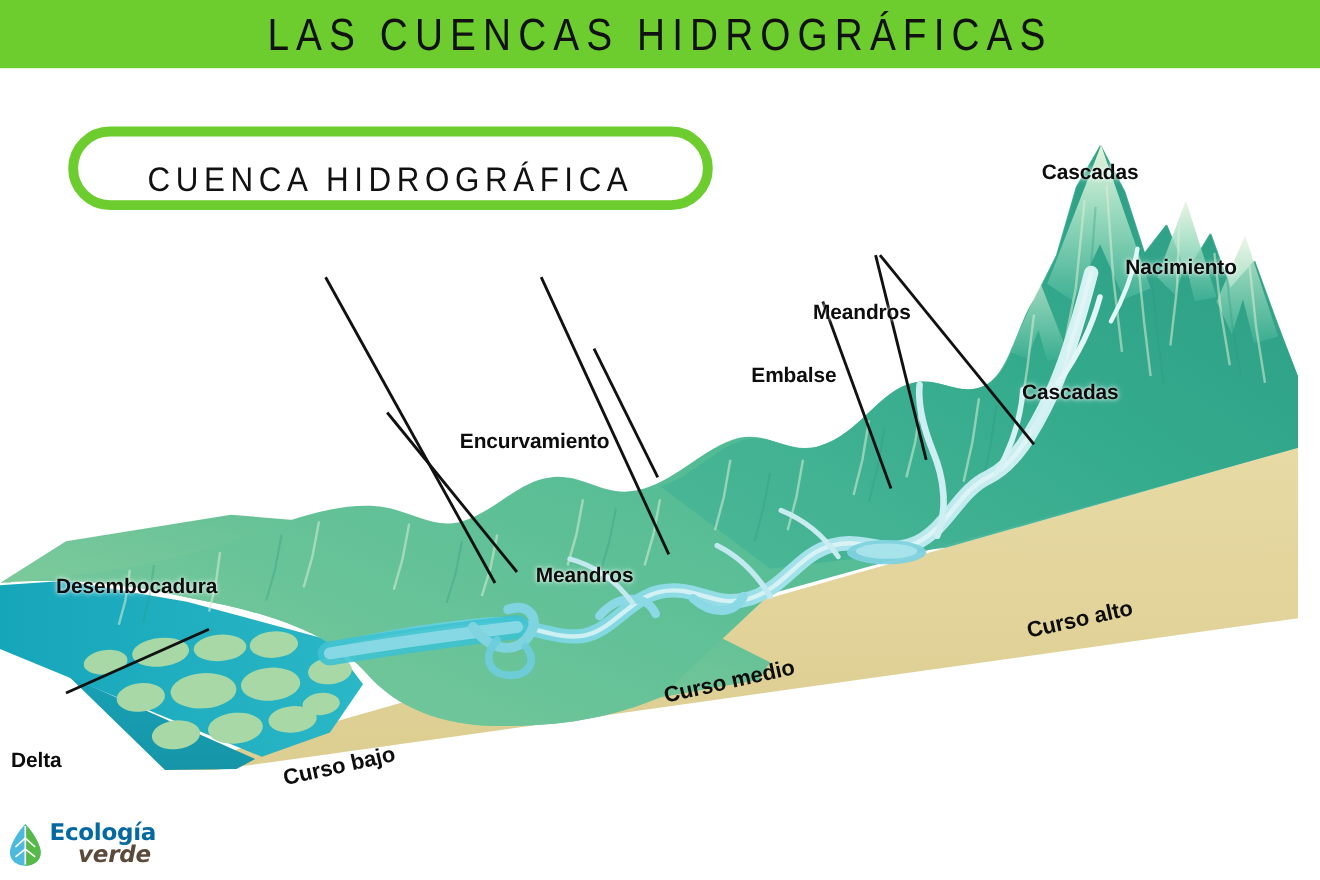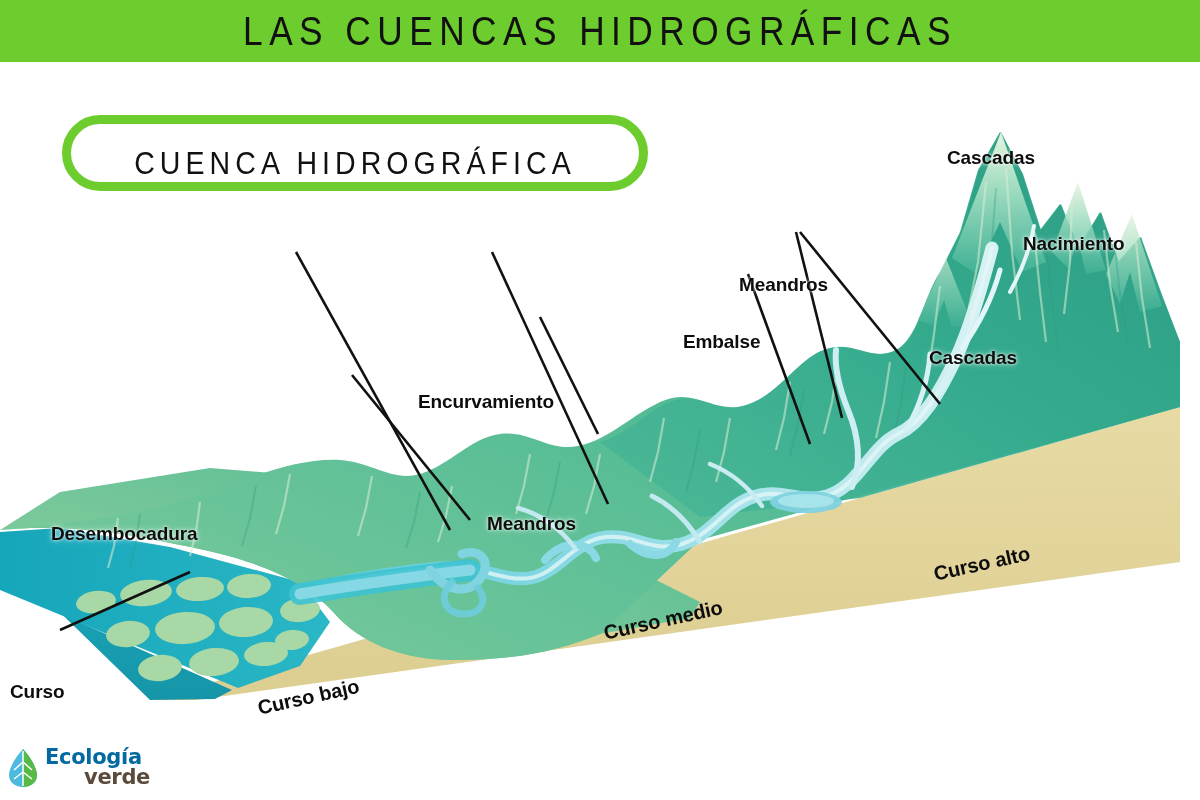--- a/index.html
+++ b/index.html
@@ -55,21 +55,21 @@
   .lbl.slope {
     font-size: 20px;
     text-shadow: none;
     transform-origin: left center;
   }
 
   
   .logo { position: absolute; left: 8px; top: 748px; display: flex; align-items: center; gap: 7px; z-index: 7; }
   .logo-text { display: flex; flex-direction: column; line-height: .93; }
   .logo-line1 { font-family: "DejaVu Sans", sans-serif; font-size: 21px; font-weight: bold; color: #0369a1; letter-spacing: -0.3px; }
-  .logo-line2 { font-family: "DejaVu Sans", sans-serif; font-size: 21px; font-weight: bold; color: #5b4a3a; letter-spacing: -0.3px; margin-left: 39px; }
+  .logo-line2 { font-family: "DejaVu Sans", sans-serif; font-size: 21px; font-weight: bold; color: #5b4a3a; letter-spacing: -0.3px; margin-left: 26px; font-style: italic; }
 </style>
 </head>
 <body>
 
 <div id="page">
 
   <div class="banner">
     <div class="banner-title">LAS CUENCAS HIDROGRÁFICAS</div>
   </div>
 
@@ -295,21 +295,21 @@
     </div>
 
     <div class="lbl" style="left:947px; top:86px;">Cascadas</div>
     <div class="lbl" style="left:1023px; top:172px;">Nacimiento</div>
     <div class="lbl" style="left:929px; top:286px;">Cascadas</div>
     <div class="lbl" style="left:739px; top:213px;">Meandros</div>
     <div class="lbl" style="left:683px; top:270px;">Embalse</div>
     <div class="lbl" style="left:418px; top:300px;margin-top:30px;">Encurvamiento</div>
     <div class="lbl" style="left:487px; top:452px;">Meandros</div>
     <div class="lbl" style="left:51px;  top:462px;">Desembocadura</div>
-    <div class="lbl" style="left:10px;  top:620px;">Curso</div>
+    <div class="lbl" style="left:10px;  top:620px;">Delta</div>
 
     <div class="lbl slope" style="left:258px; top:636px; transform:rotate(-12.5deg);">Curso bajo</div>
     <div class="lbl slope" style="left:604px; top:561px; transform:rotate(-12.5deg);">Curso medio</div>
     <div class="lbl slope" style="left:934px; top:502px; transform:rotate(-12.5deg);">Curso alto</div>
   </div>
 
   <div class="logo">
     <svg width="30" height="40" viewBox="0 0 30 40">
       <path d="M15 1 C 25 12, 29 22, 29 27 C 29 35, 22 39, 15 39 C 8 39, 1 35, 1 27 C 1 22, 5 12, 15 1 Z" fill="#4cb9dd"></path>
       <path d="M15 1 C 25 12, 29 22, 29 27 C 29 35, 22 39, 15 39 L 15 1 Z" fill="#57b947"></path>

